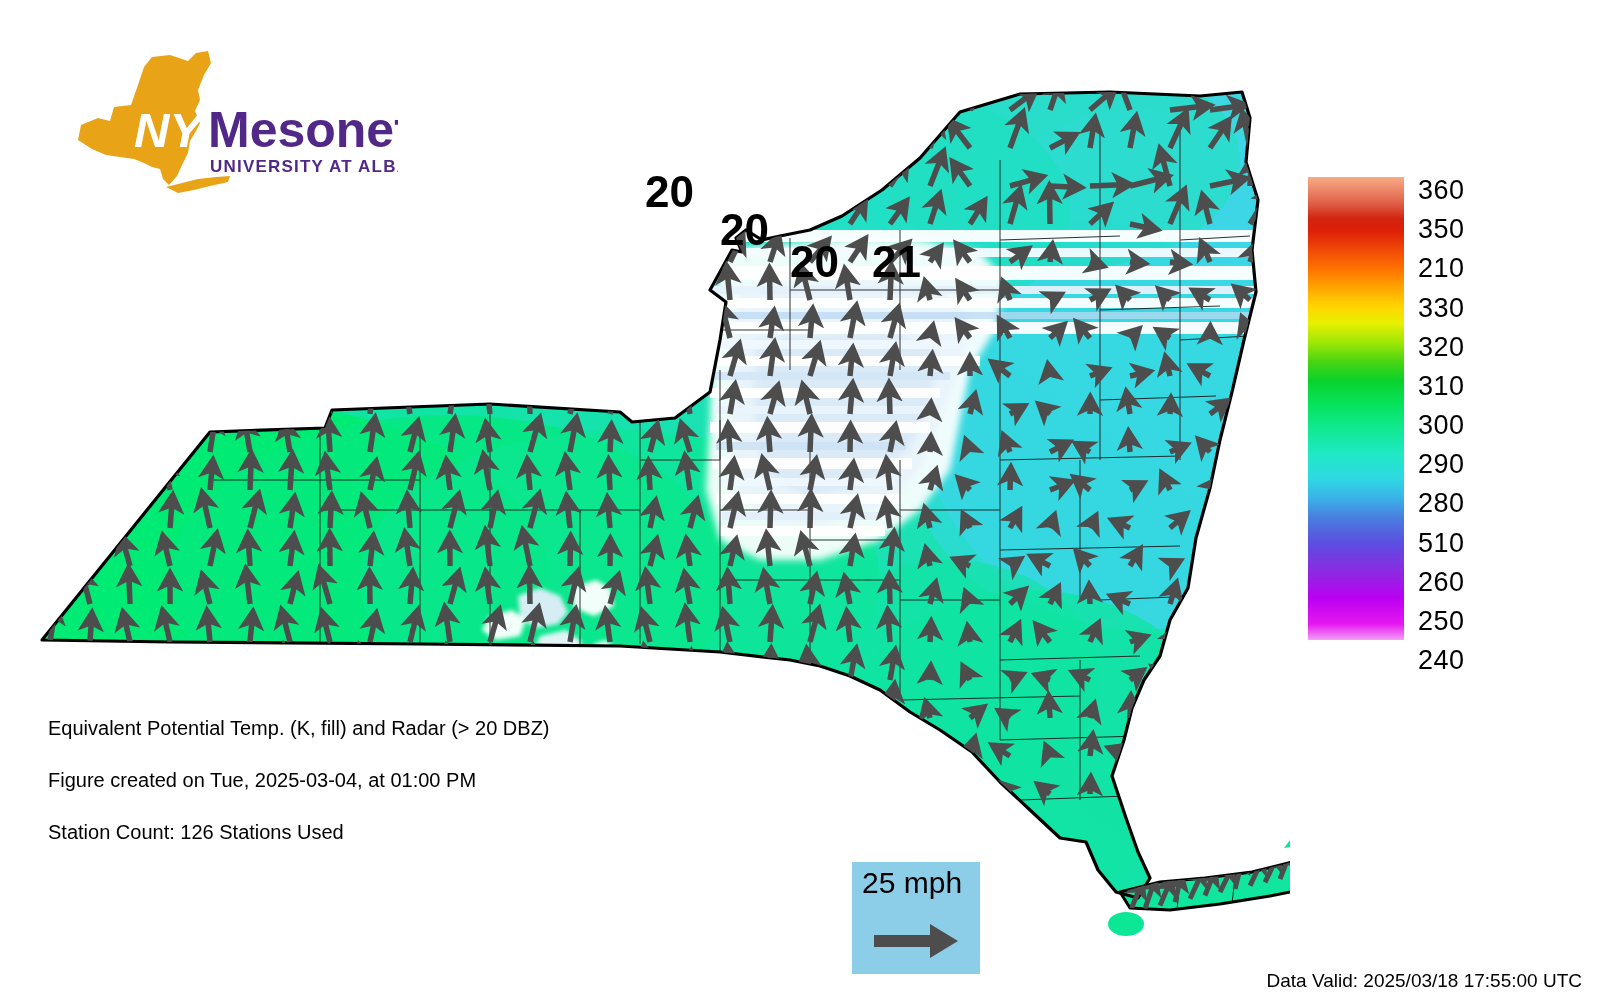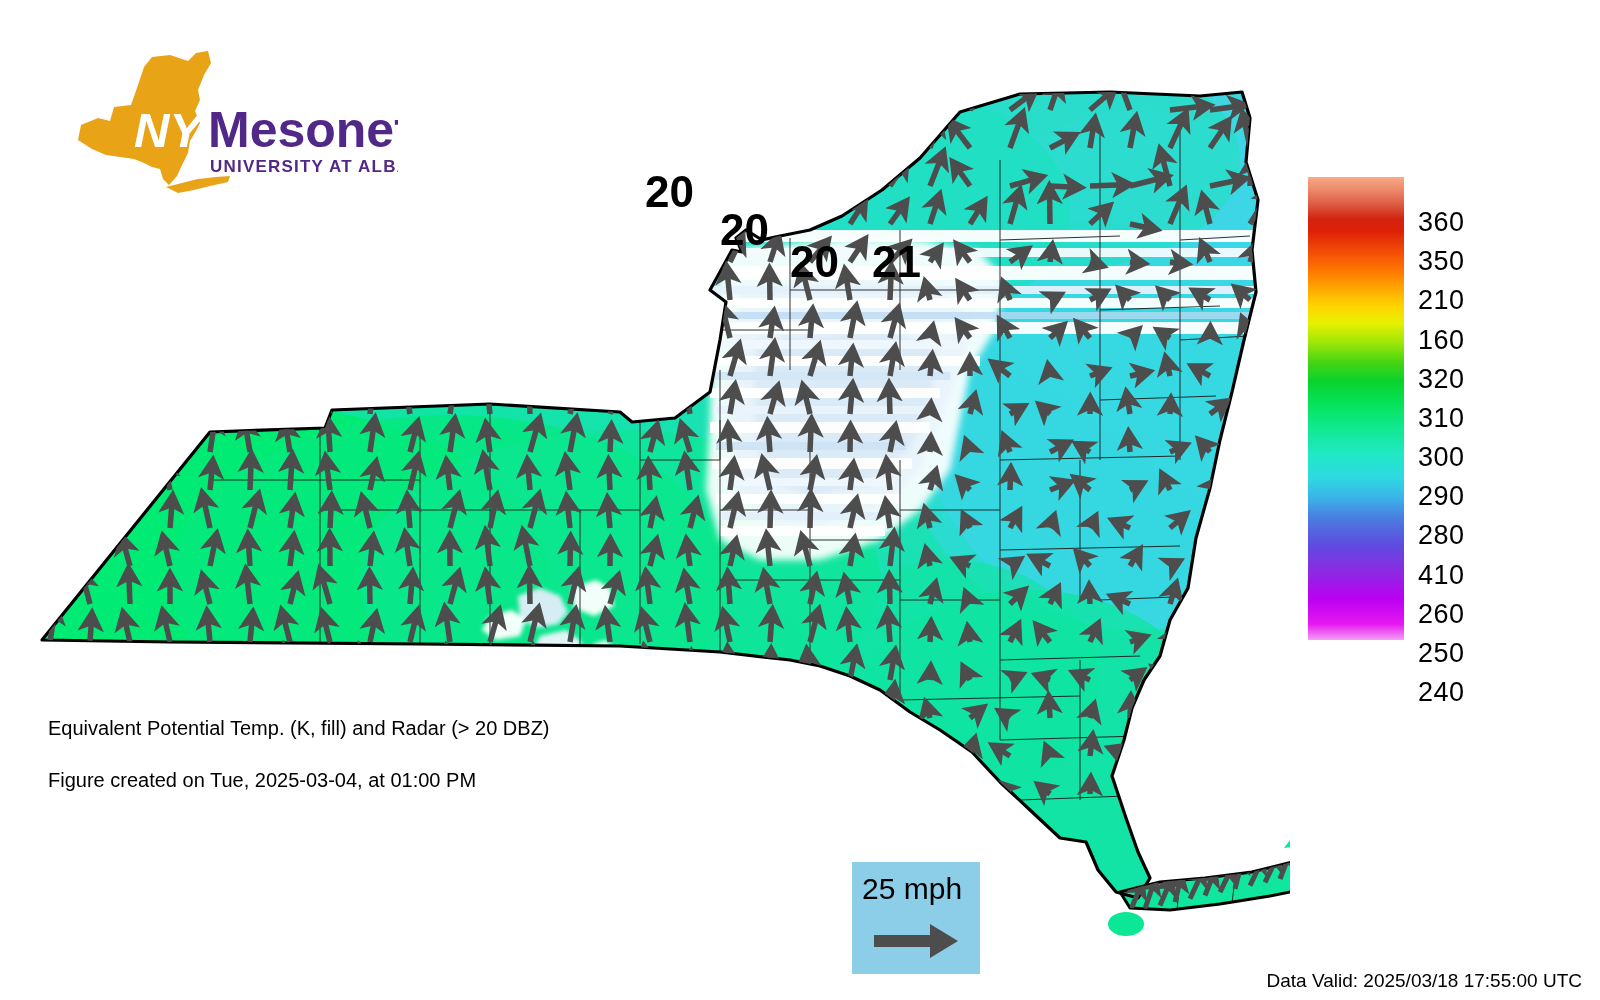--- a/index.html
+++ b/index.html
@@ -78,21 +78,20 @@
       #ec8568 97%,
       #f8ab85 100%
     );
   }
   #cb-ticklabels {
     position: absolute;
     left: 1418px;
     top: 168px;
     width: 120px;
     height: 490px;
-    margin-top: 32px;
   }
   .cb-tick {
     position: absolute;
     left: 0;
     font-size: 27px;
     line-height: 1;
     letter-spacing: 0.5px;
     color: #000;
     white-space: nowrap;
   }
@@ -117,21 +116,21 @@
     position: absolute;
     left: 852px;
     top: 862px;
     width: 128px;
     height: 112px;
     background: #8ccde8;
   }
   #wind-key-label {
     position: absolute;
     left: 10px;
-    top: 12px;
+    top: 6px;
     font-size: 30px;
     line-height: 1;
     color: #000;
     white-space: nowrap;
   }
   #wind-key-arrow {
     position: absolute;
     left: 22px;
     top: 60px;
   }
@@ -1004,35 +1003,36 @@
   <div class="radar-label" style="left:852px;top:200px;">21</div>
 </div>
 
 <div id="colorbar-wrap">
   <div id="colorbar"></div>
 </div>
 <div id="cb-ticklabels">
     <div class="cb-tick" style="top: 9px;">360</div>
     <div class="cb-tick" style="top: 48.1667px;">350</div>
     <div class="cb-tick" style="top: 87.3333px;">210</div>
-    <div class="cb-tick" style="top: 126.5px;">160</div>
+    <div class="cb-tick" style="top: 126.5px;">330</div>
     <div class="cb-tick" style="top: 165.667px;">320</div>
     <div class="cb-tick" style="top: 204.833px;">310</div>
     <div class="cb-tick" style="top: 244px;">300</div>
     <div class="cb-tick" style="top: 283.167px;">290</div>
     <div class="cb-tick" style="top: 322.333px;">280</div>
-    <div class="cb-tick" style="top: 361.5px;">410</div>
+    <div class="cb-tick" style="top: 361.5px;">510</div>
     <div class="cb-tick" style="top: 400.667px;">260</div>
     <div class="cb-tick" style="top: 439.833px;">250</div>
     <div class="cb-tick" style="top: 479px;">240</div>
   </div>
 
 <div id="captions">
   <div class="caption-line">Equivalent Potential Temp. (K, fill) and Radar (&gt; 20 DBZ)</div>
   <div class="caption-line">Figure created on Tue, 2025-03-04, at 01:00 PM</div>
+  <div class="caption-line">Station Count: 126 Stations Used</div>
 </div>
 
 <div id="wind-key">
   <div id="wind-key-label">25 mph</div>
   <svg id="wind-key-arrow" width="86" height="38" viewBox="0 0 86 38">
     <path d="M0 13 L56 13 L56 2 L84 19 L56 36 L56 25 L0 25 Z" fill="#4d4d4d"></path>
   </svg>
 </div>
 
 <div id="data-valid">Data Valid: 2025/03/18 17:55:00 UTC</div>

